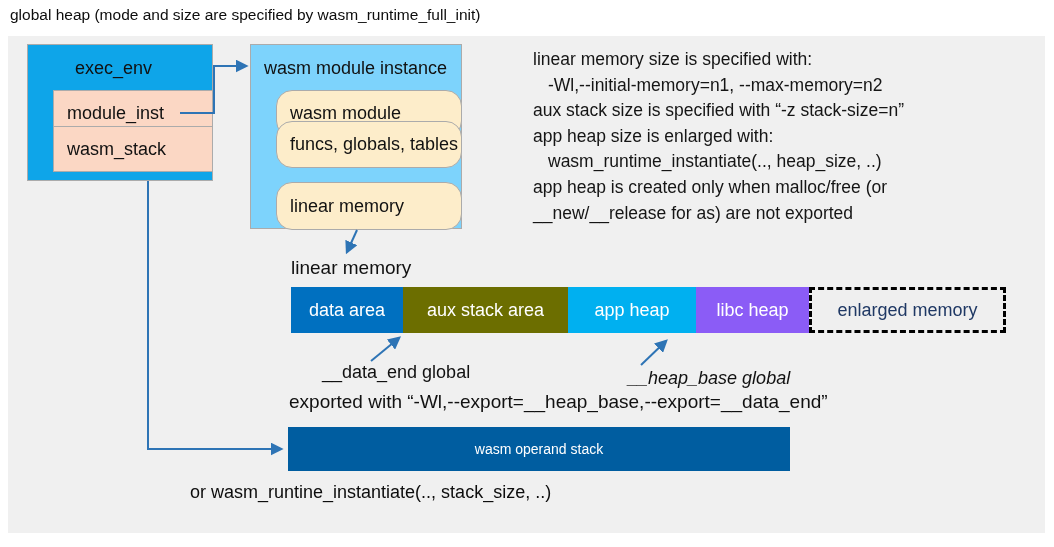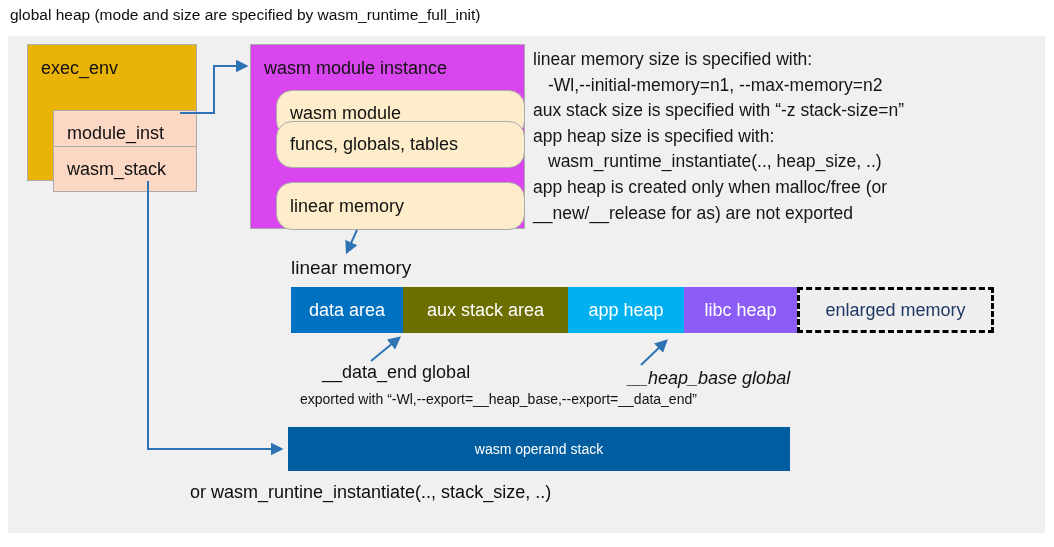--- a/index.html
+++ b/index.html
@@ -11,43 +11,43 @@
   .abs{position:absolute;}
   
   #title{left:10px;top:6px;font-size:15.5px;color:#0d0d0d;letter-spacing:0;}
   
   #panel{left:8px;top:36px;width:1037px;height:497px;background:#f0f0f0;}
   
   .box{position:absolute;box-sizing:border-box;border:1px solid #ababab;}
   .box-title{height:46px;line-height:46px;padding-left:13px;font-size:18px;}
   .inner{position:absolute;box-sizing:border-box;border:1px solid #ababab;
          left:25px;right:-1px;padding-left:13px;font-size:18px;display:flex;align-items:center;}
-  #exec-env{left:27px;top:44px;width:170px;height:137px;background:#eab308;}
-  #exec-env .inner{background:#fbd7c4;margin-top:20px;}
+  #exec-env{left:27px;top:44px;width:186px;height:137px;background:#0ea5e9;padding-left:34px;}
+  #exec-env .inner{background:#fbd7c4;}
   #exec-inner-0{top:45px;height:47px;}
   #exec-inner-1{top:81px;height:46px;}
-  #minst{left:250px;top:44px;width:275px;height:185px;background:#d946ef;}
+  #minst{left:250px;top:44px;width:212px;height:185px;background:#7dd3fc;}
   #minst .inner{background:#fdedca;border-radius:16px;}
   #minst-inner-0{top:45px;height:47px;}
   #minst-inner-1{top:76px;height:47px;text-align:center;}
   #minst-inner-2{top:137px;height:48px;}
   
   #notes{left:533px;top:47px;width:505px;font-size:17.5px;line-height:25.6px;color:#151515;}
   #notes .indent{padding-left:15px;}
   
   #lm-label{left:291px;top:257px;font-size:19px;}
   #membar{left:291px;top:287px;height:46px;display:flex;}
   .seg{box-sizing:border-box;display:flex;align-items:center;justify-content:center;
        font-size:18px;white-space:nowrap;}
-  .seg-0{width:112px;} .seg-1{width:165px;} .seg-2{width:116px;} .seg-3{width:113px;}
+  .seg-0{width:112px;} .seg-1{width:165px;} .seg-2{width:128px;} .seg-3{width:113px;}
   .seg-4{width:197px;border:3px dashed #000;}
   
   #data-end{left:322px;top:362px;font-size:18px;}
   #heap-base{left:628px;top:368px;font-size:18px;font-style:italic;}
-  #exported{left:300px;top:391px;font-size:14px;}
+  #exported{left:289px;top:391px;font-size:19px;}
   
   #opstack{left:288px;top:427px;width:502px;height:44px;display:flex;
            align-items:center;justify-content:center;color:#fff;font-size:14px;}
   
   #footer{left:190px;top:479px;font-size:18px;line-height:26px;color:#0d0d0d;}
   svg.overlay{position:absolute;left:0;top:0;pointer-events:none;}
 </style>
 </head>
 <body>
 
@@ -67,21 +67,21 @@
     <div class="box-title">wasm module instance</div>
     <div class="inner" id="minst-inner-0">wasm module</div>
     <div class="inner" id="minst-inner-1">funcs, globals, tables</div>
     <div class="inner" id="minst-inner-2">linear memory</div>
   </div>
 
   <div class="abs" id="notes">
     <div>linear memory size is specified with:</div>
     <div class="indent">-Wl,--initial-memory=n1, --max-memory=n2</div>
     <div>aux stack size is specified with “-z stack-size=n”</div>
-    <div>app heap size is specified with:</div>
+    <div>app heap size is enlarged with:</div>
     <div class="indent">wasm_runtime_instantiate(.., heap_size, ..)</div>
     <div>app heap is created only when malloc/free (or</div>
     <div>__new/__release for as) are not exported</div>
   </div>
 
   <div class="abs" id="lm-label">linear memory</div>
   <div class="abs" id="membar">
     <div class="seg seg-0" style="background: rgb(0, 112, 192); color: rgb(255, 255, 255);">data area</div>
     <div class="seg seg-1" style="background: rgb(108, 110, 0); color: rgb(255, 255, 255);">aux stack area</div>
     <div class="seg seg-2" style="background: rgb(0, 176, 240); color: rgb(255, 255, 255);">app heap</div>

